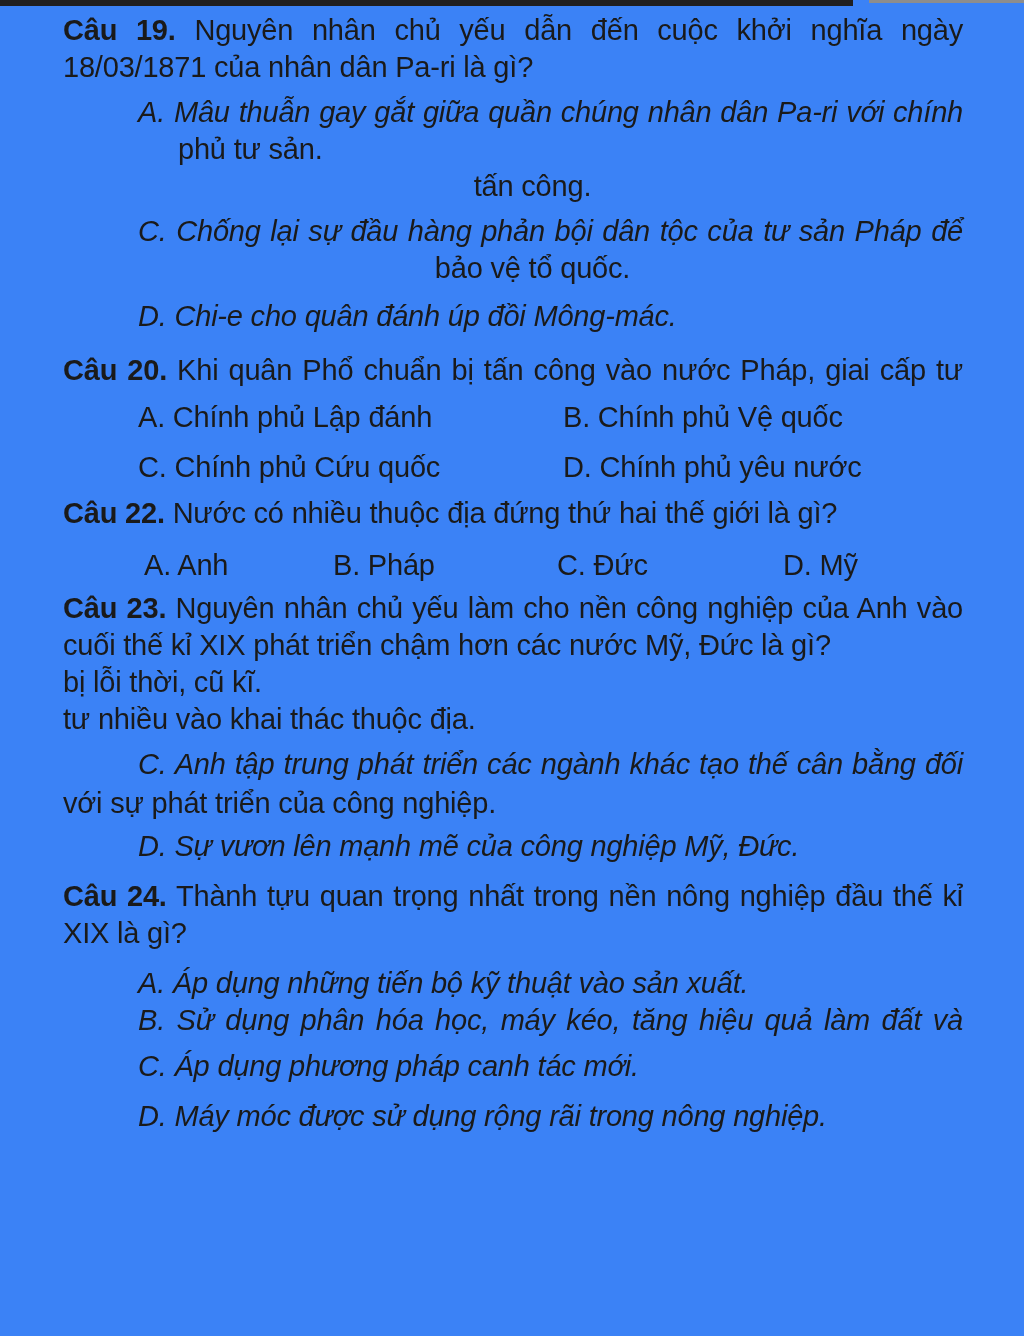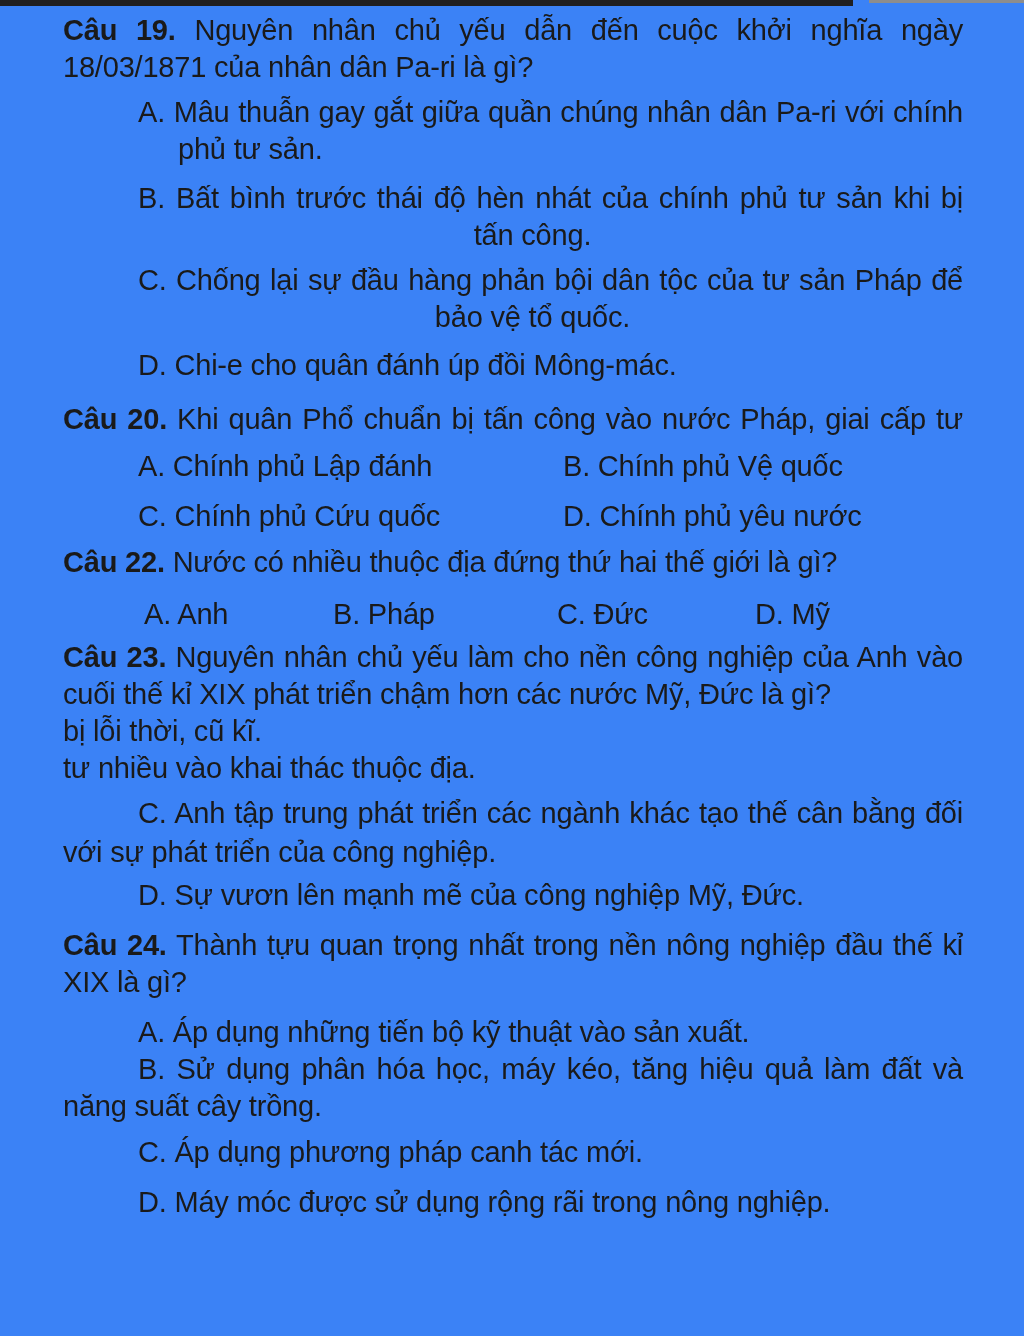--- a/index.html
+++ b/index.html
@@ -33,49 +33,48 @@
     font-size: 29px;
     line-height: 37px;
     letter-spacing: -0.2px;
   }
   .line { text-align: left; }
   .stretch {
     text-align: justify;
     text-align-last: justify;
     text-justify: inter-word;
   }
-  .ind   { padding-left: 75px; }   
+  .ind   { padding-left: 75px; font-style: italic; }   
   .cont-a  { padding-left: 115px; }
   .cont-bc { padding-left: 39px; text-align: center; } 
   .qlabel { font-weight: bold; }
   .row { position: relative; height: 37px; }
   .row span { position: absolute; top: 0; white-space: nowrap; }
   .c1 { left: 75px; }
   .c2 { left: 500px; }
   .w1 { left: 81px; }
   .w2 { left: 270px; }
   .w3 { left: 494px; }
-  .w4 { left: 692px; }
+  .w4 { left: 720px; }
 </style>
 </head>
 <body>
 
 <div class="page">
   <div class="topbar"></div>
   <div class="topbar-right"></div>
 
   <div class="content">
 
     <div class="line stretch" style="margin-top:12px"><b class="qlabel">Câu 19.</b> <span>Nguyên nhân chủ yếu dẫn đến cuộc khởi nghĩa ngày</span></div>
     <div class="line">18/03/1871 của nhân dân Pa-ri là gì?</div>
 
     <div class="line stretch ind" style="margin-top:8px">A. Mâu thuẫn gay gắt giữa quần chúng nhân dân Pa-ri với chính</div>
     <div class="line cont-a">phủ tư sản.</div>
 
-    <div class="line stretch ind" style="margin-top:12px">B. Bất bình trước thái độ hèn nhát của chính phủ tư sản khi bị</div>
     <div class="line cont-bc">tấn công.</div>
 
     <div class="line stretch ind" style="margin-top:8px">C. Chống lại sự đầu hàng phản bội dân tộc của tư sản Pháp để</div>
     <div class="line cont-bc">bảo vệ tổ quốc.</div>
 
     <div class="line ind" style="margin-top:11px">D. Chi-e cho quân đánh úp đồi Mông-mác.</div>
 
     <div class="line stretch" style="margin-top:17px"><b class="qlabel">Câu 20.</b> <span>Khi quân Phổ chuẩn bị tấn công vào nước Pháp, giai cấp tư</span></div>
 
     <div class="row" style="margin-top:10px">
@@ -107,20 +106,19 @@
     <div class="line" style="margin-top:2px">với sự phát triển của công nghiệp.</div>
 
     <div class="line ind" style="margin-top:6px">D. Sự vươn lên mạnh mẽ của công nghiệp Mỹ, Đức.</div>
 
     <div class="line stretch" style="margin-top:13px"><b class="qlabel">Câu 24.</b> <span>Thành tựu quan trọng nhất trong nền nông nghiệp đầu thế kỉ</span></div>
     <div class="line">XIX là gì?</div>
 
     <div class="line ind" style="margin-top:13px">A. Áp dụng những tiến bộ kỹ thuật vào sản xuất.</div>
 
     <div class="line stretch ind">B. Sử dụng phân hóa học, máy kéo, tăng hiệu quả làm đất và</div>
-    <div class="line">năng suất cây trồng.</div>
 
     <div class="line ind" style="margin-top:9px">C. Áp dụng phương pháp canh tác mới.</div>
 
     <div class="line ind" style="margin-top:13px">D. Máy móc được sử dụng rộng rãi trong nông nghiệp.</div>
 
   </div>
 </div>
 
 </body></html>

